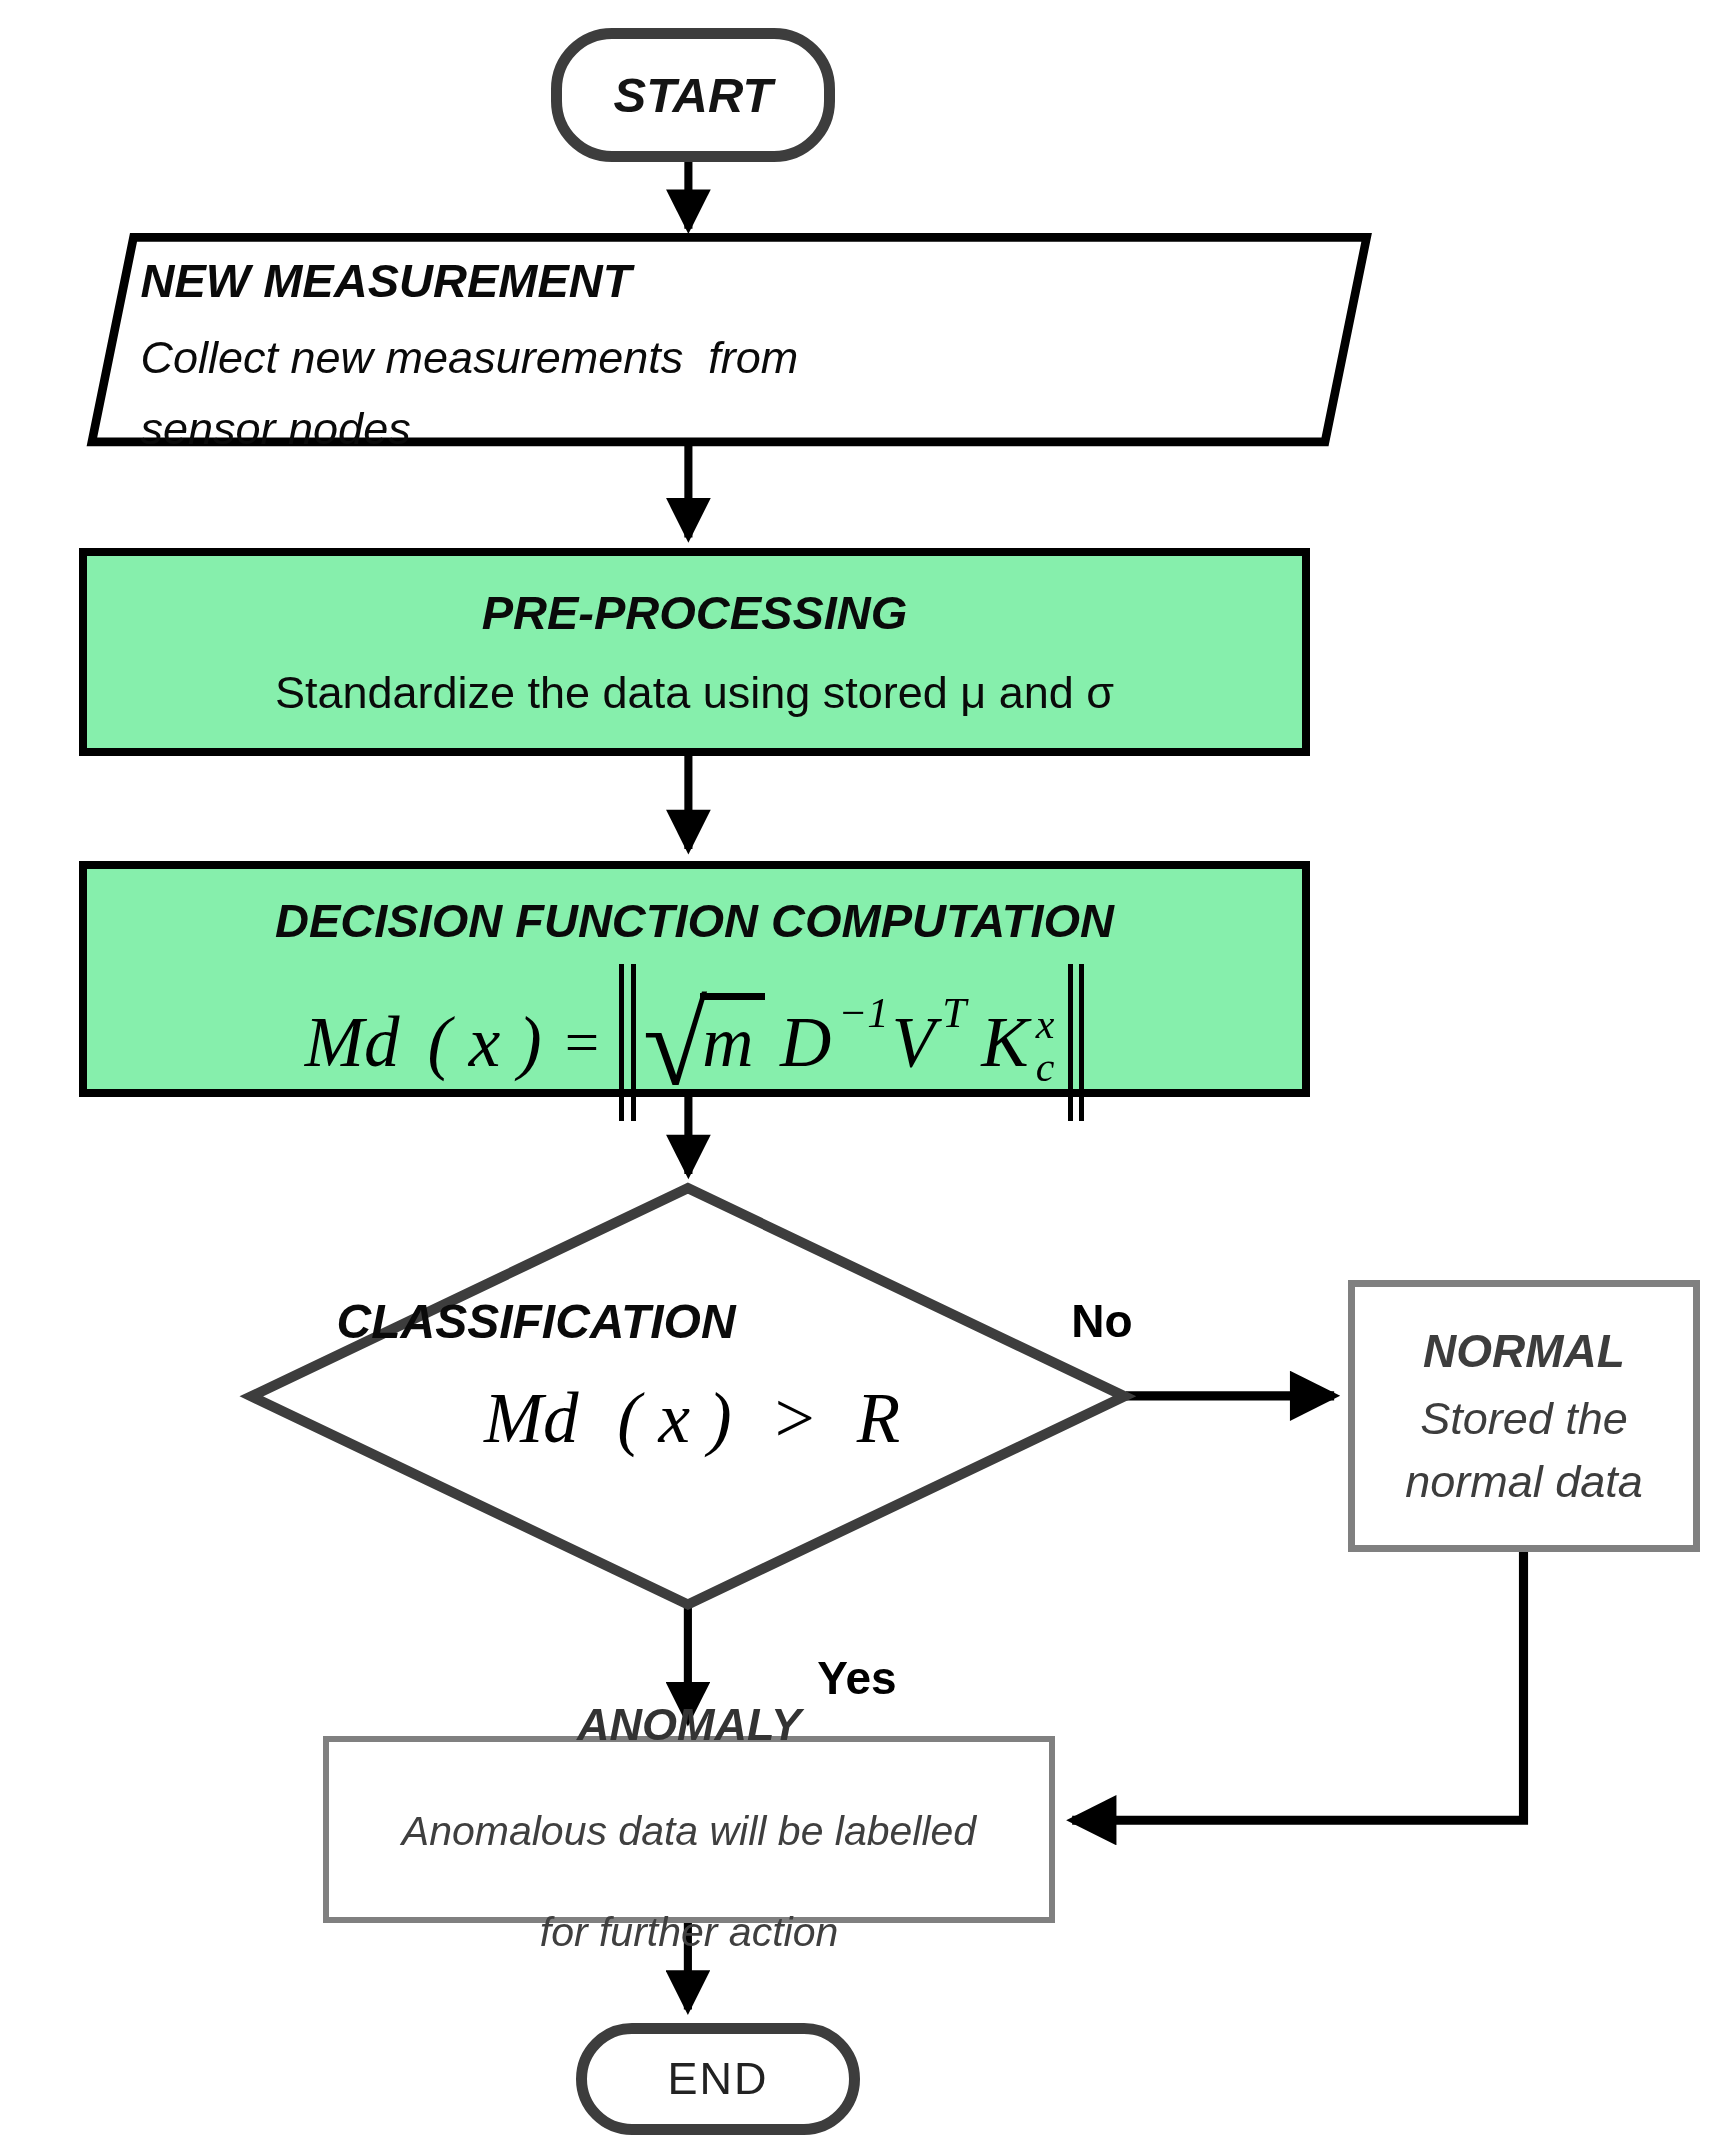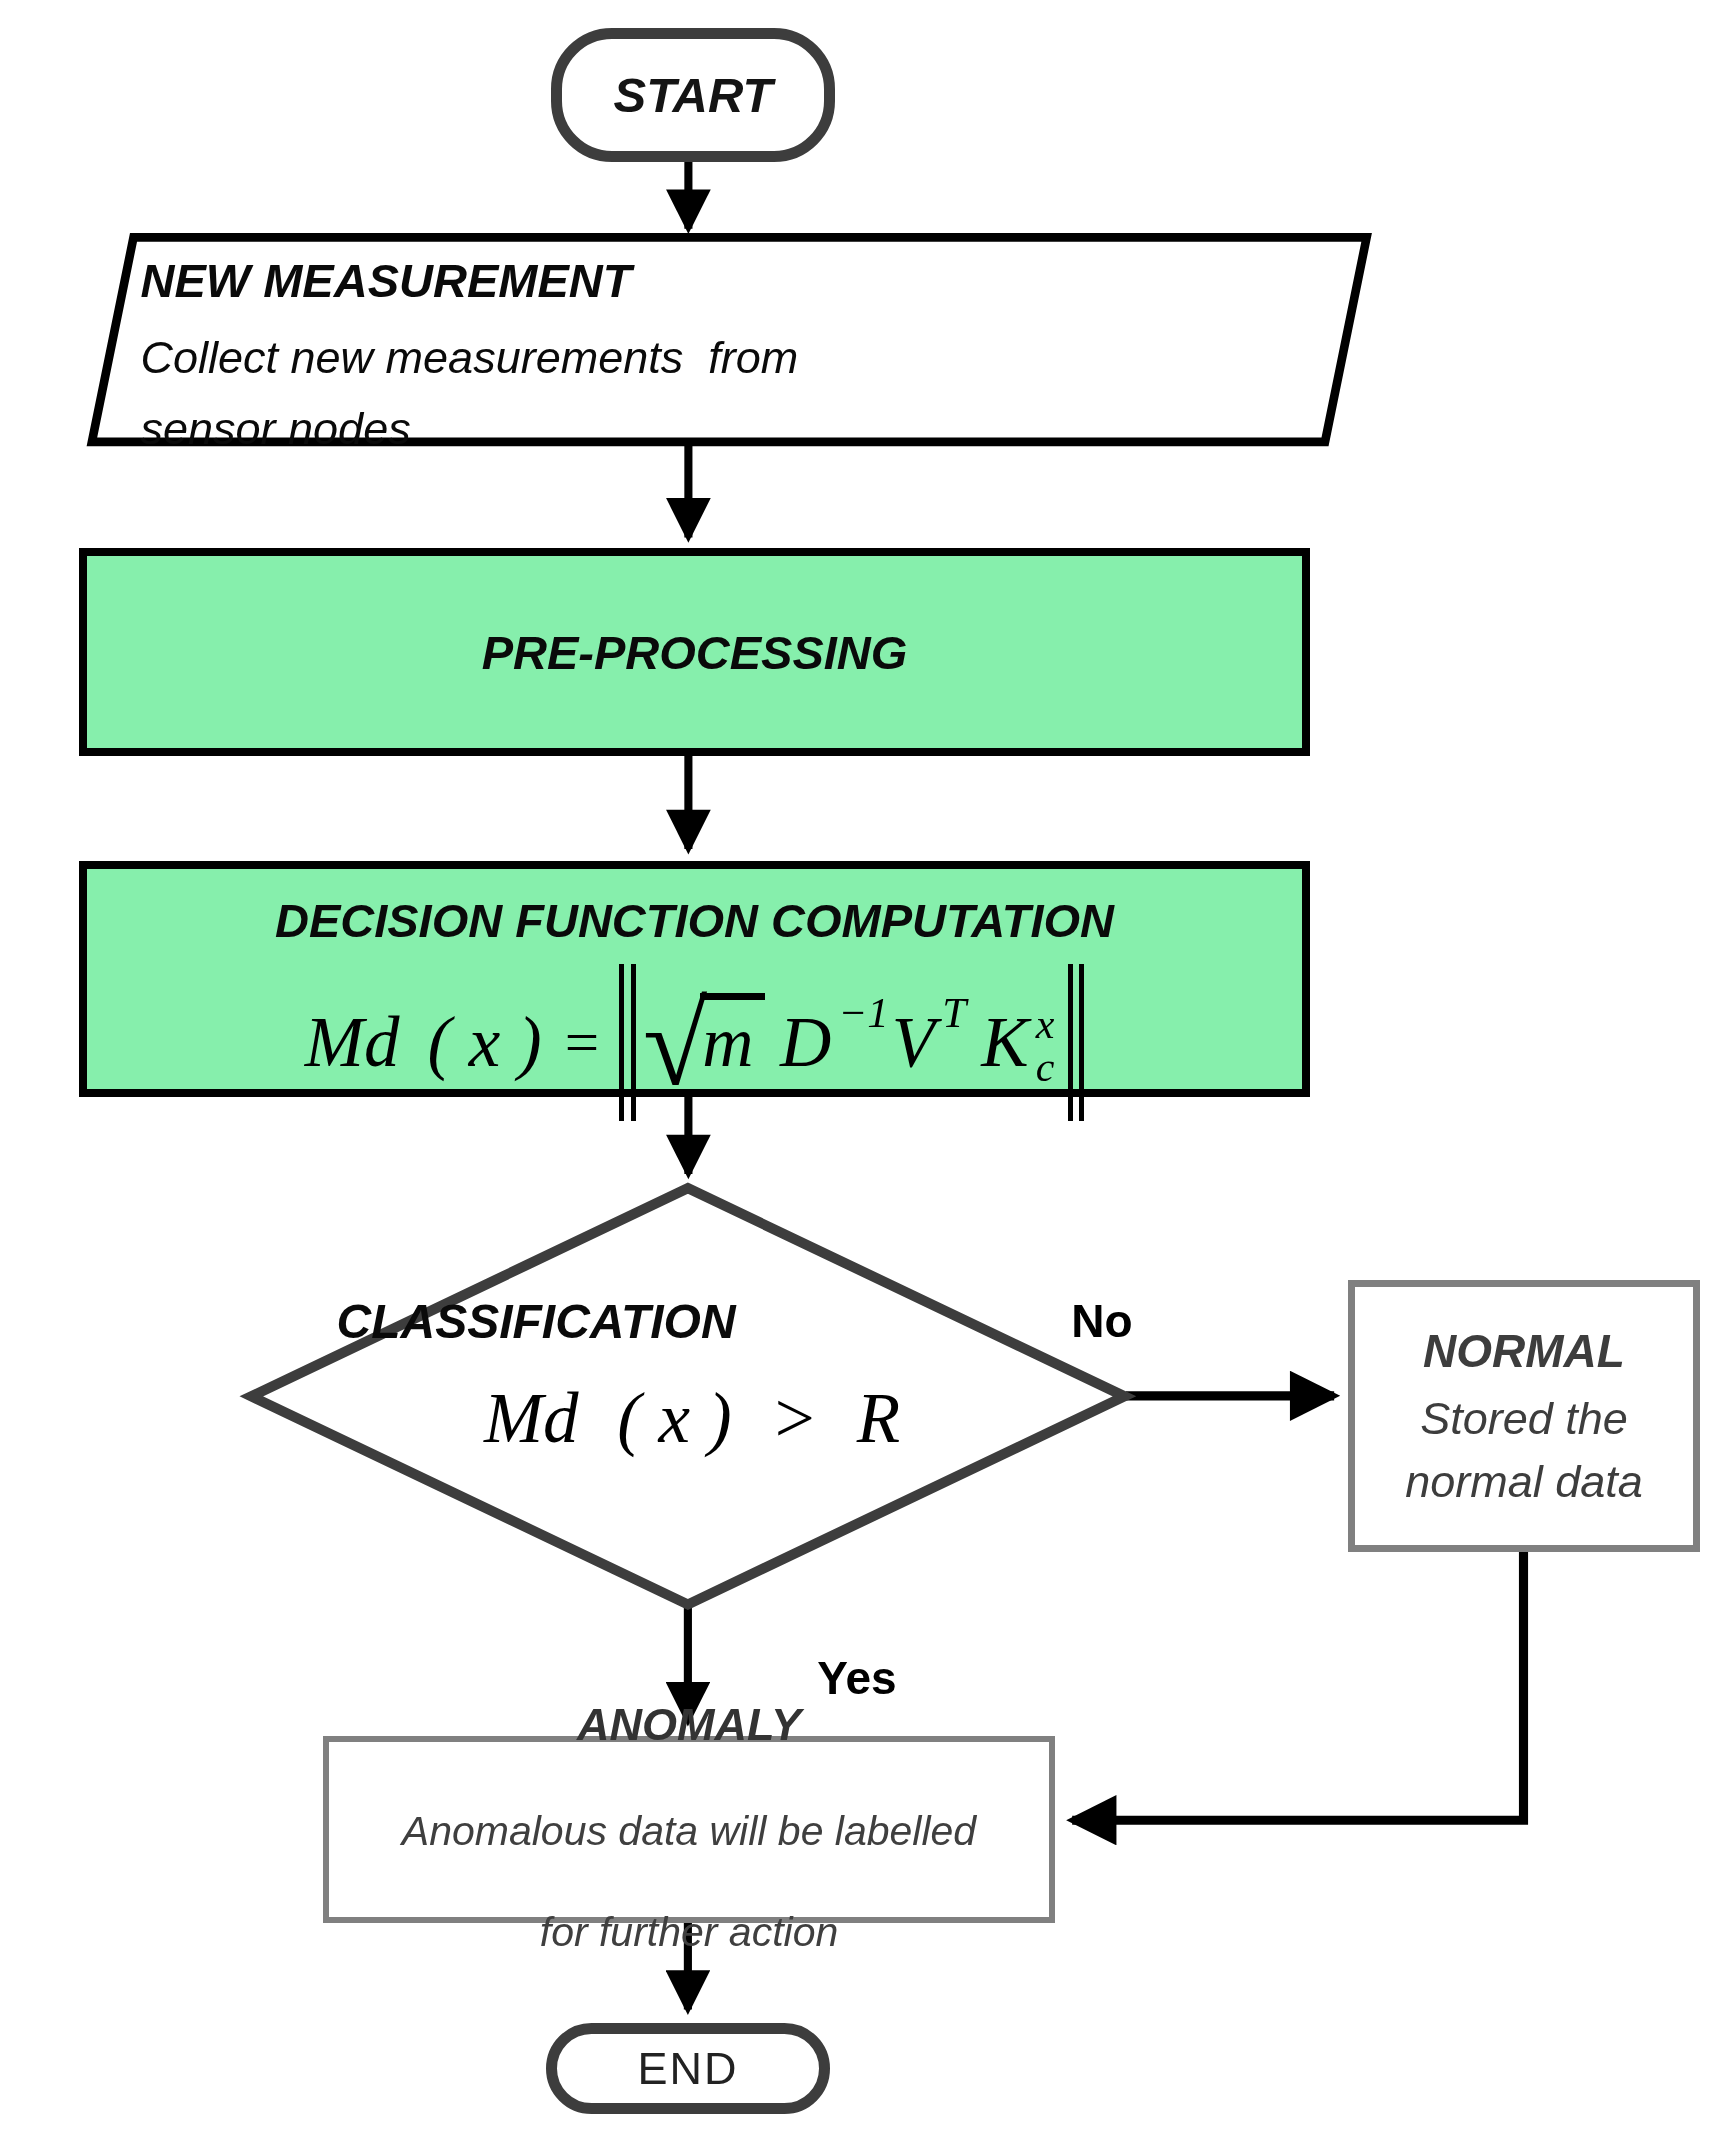--- a/index.html
+++ b/index.html
@@ -84,20 +84,21 @@
   </div>
 
   <div class="node-text" style="left:699px;top:253px;width:1117px;">
     <div class="title">NEW MEASUREMENT</div>
     <div class="bodyline italic pre" style="margin-top:24.4px;">Collect new measurements  from</div>
     <div class="bodyline italic" style="margin-top:18.3px;">sensor nodes</div>
   </div>
 
   <div class="abs procbox" style="left:79px;top:548px;width:1231px;height:208px;">
     <div class="title">PRE-PROCESSING</div>
+    <div class="bodyline" style="margin-top:26.4px;">Standardize the data using stored μ and σ</div>
   </div>
 
   <div class="abs procbox" style="left:79px;top:861px;width:1231px;height:236px;justify-content:space-between;padding-top:24.4px;">
     <div class="title">DECISION FUNCTION COMPUTATION</div>
     <div class="formula" style="margin-top:15.2px;">
       <span class="f-base">Md</span>
       <span class="f-base f-gap-l">( x )</span>
       <span class="f-eq">=</span>
       <span class="norm-bar nb-left"></span>
       <span class="f-sqrt">√</span>
@@ -133,18 +134,18 @@
     <div class="gray-line" style="margin-top:15.2px;">Stored the</div>
     <div class="gray-line" style="margin-top:11.2px;">normal data</div>
   </div>
 
   <div class="abs graybox" style="left:323px;top:1736px;width:732px;height:187px;border-width:6.6px;gap:48px;">
     <div class="anom-title">ANOMALY</div>
     <div class="anom-line" style="margin-top:7.1px;">Anomalous data will be labelled</div>
     <div class="anom-line">for further action</div>
   </div>
 
-  <div class="abs terminator" style="left:546px;top:2023px;width:284px;height:91px;">
+  <div class="abs terminator" style="left:576px;top:2023px;width:284px;height:112px;">
     <span class="end-label">END</span>
   </div>
 
 </div>
 
 
 </body></html>

